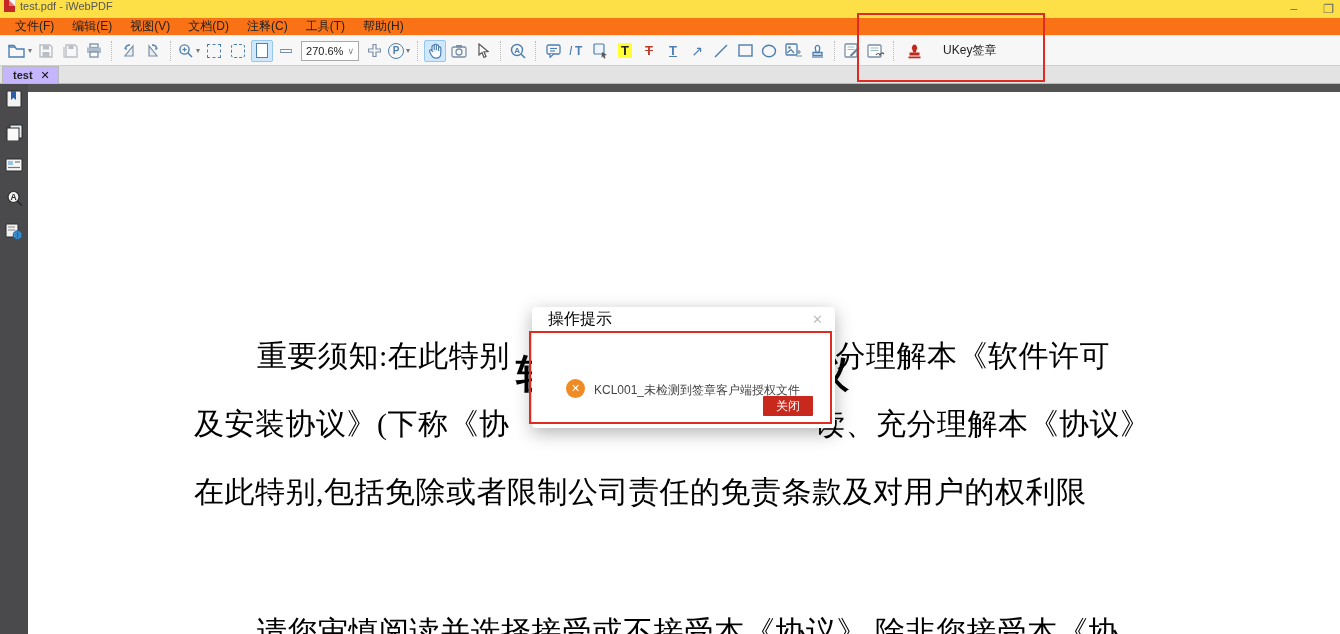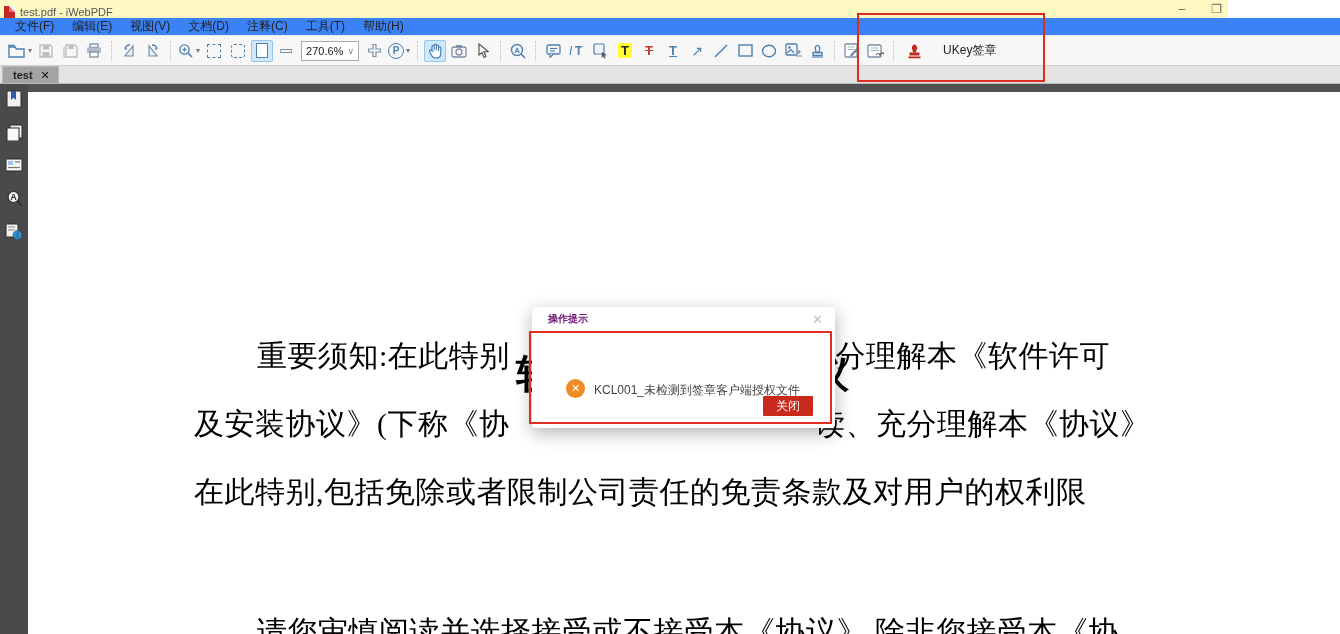--- a/index.html
+++ b/index.html
@@ -1,28 +1,28 @@
 <!DOCTYPE html>
 <html><head>
 <meta charset="utf-8">
 <style>
   * { margin:0; padding:0; box-sizing:border-box; }
   html,body { width:1340px; height:634px; overflow:hidden; }
   body { font-family:"Liberation Sans","DejaVu Sans",sans-serif; font-size:12px; color:#333; background:#fff; position:relative; }
 
   
-  #titlebar { position:absolute; left:0; top:0; width:1228px; height:18px; background:#fef9c3; display:flex; align-items:flex-end; padding-left:4px; }
+  #titlebar { position:absolute; left:0; top:0; width:1340px; height:18px; background:#fde047; display:flex; align-items:flex-start; padding-left:4px; }
   .appicon { width:11px; height:12px; background:#c62828; margin-right:5px; position:relative; }
   .appicon:after { content:""; position:absolute; right:0; top:0; border:3px solid #f7f7f7; border-left-color:#e57373; border-bottom-color:#e57373; }
   #titlebar .title-text { font-size:11px; color:#555; }
   .win-controls { position:absolute; right:6px; top:0; height:18px; display:flex; align-items:center; gap:26px; color:#666; }
   .win-controls span { font-size:12px; cursor:default; }
 
   
-  #menubar { position:absolute; left:0; top:18px; width:1340px; height:18px; background:#3b82f6; display:flex; align-items:flex-start; padding-left:6px; border-bottom:1px solid #e8e8e8; }
+  #menubar { position:absolute; left:0; top:18px; width:1340px; height:18px; background:#f97316; display:flex; align-items:flex-start; padding-left:6px; border-bottom:1px solid #e8e8e8; }
   .menu-item { padding:0 9px; font-size:12px; color:#222; cursor:default; }
 
   
   #toolbar { position:absolute; left:0; top:36px; width:1340px; height:30px; background:#f7f7f7; border-bottom:1px solid #cfcfcf; display:flex; align-items:center; padding-left:6px; }
   .tbtn { height:22px; min-width:22px; display:flex; align-items:center; justify-content:center; border:1px solid transparent; border-radius:2px; margin:0 1px; color:#4d7fb2; font-size:14px; cursor:default; position:relative; }
   .tbtn.gray { color:#b9bec4; }
   .tbtn.active { background:#cfe8fc; border-color:#96c6ec; }
   .tsep { width:1px; height:20px; margin:0 5px; border-left:1px dotted #b9b9b9; }
   .caret { font-size:8px; color:#777; margin-left:2px; }
   .zoom-box { width:58px; height:20px; border:1px solid #ababab; background:#fff; display:flex; align-items:center; justify-content:space-between; padding:0 4px; margin:0 3px; font-size:11px; color:#222; }
@@ -34,39 +34,39 @@
   .p-circ { width:16px; height:16px; border:1.4px solid #4d7fb2; border-radius:50%; display:flex; align-items:center; justify-content:center; font-size:10px; font-weight:bold; color:#4d7fb2; }
   .dash-sq { width:14px; height:14px; border:1.3px dashed #4d7fb2; }
   .dash-circ { width:14px; height:14px; border:1.3px dashed #4d7fb2; border-radius:3px; }
   .page-sq { width:12px; height:15px; border:1.4px solid #4d7fb2; background:#fff; }
   .ukey-btn { display:flex; align-items:center; gap:21px; padding:0 8px; height:24px; cursor:default; }
   .ukey-btn .ukey-label { font-size:12px; color:#222; }
   svg.ic { display:block; }
 
   
   #tabbar { position:absolute; left:0; top:66px; width:1340px; height:18px; background:#e3e3e3; border-bottom:1px solid #b9b9b9; display:flex; align-items:flex-end; }
-  .tab { height:17px; background:#a3a3a3; border:1px solid #b9b9b9; border-bottom:none; display:flex; align-items:center; gap:8px; padding:0 8px 0 10px; margin-left:2px; }
+  .tab { height:17px; background:#c4b5fd; border:1px solid #b9b9b9; border-bottom:none; display:flex; align-items:center; gap:8px; padding:0 8px 0 10px; margin-left:2px; }
   .tab .tab-label { font-size:11px; font-weight:bold; color:#222; }
   .tab .tab-close { font-size:11px; font-weight:bold; color:#111; cursor:default; }
 
   
   #main { position:absolute; left:0; top:84px; width:1340px; height:550px; background:#525252; }
   #sidebar { position:absolute; left:0; top:0; width:28px; height:550px; background:#4a4a4d; display:flex; flex-direction:column; align-items:center; padding-top:4px; gap:11px; }
   .sbtn { width:22px; height:22px; display:flex; align-items:center; justify-content:center; cursor:default; }
   #page { position:absolute; left:28px; top:8px; width:1312px; height:542px; background:#fff; }
 
   
   .doc-text { position:absolute; font-family:"Liberation Serif","DejaVu Serif",serif; color:#000; white-space:nowrap; z-index:2; }
   #doc-title { left:28px; right:0; top:263px; text-align:center; font-size:39px; font-weight:bold; letter-spacing:3px; }
   .doc-line { font-size:30px; letter-spacing:0.5px; }
 
   
   #dialog { position:absolute; left:532px; top:307px; width:303px; height:121px; background:#fff; border-radius:4px; box-shadow:0 5px 18px rgba(0,0,0,.30); z-index:10; }
   #dialog .dlg-header { height:25px; display:flex; align-items:center; justify-content:space-between; padding:0 12px 0 16px; border-bottom:1px solid #f0f0f0; }
-  #dialog .dlg-title { font-size:10px; font-weight:bold; color:#701a75; }
+  #dialog .dlg-title { font-size:16px; font-weight:normal; color:#000000; }
   #dialog .dlg-close { color:#bfbfbf; font-size:13px; cursor:default; }
   #dialog .dlg-body { position:relative; height:96px; }
   .err-icon { position:absolute; left:34px; top:47px; width:19px; height:19px; border-radius:50%; background:#f08a23; color:#fff; font-size:11px; font-weight:bold; display:flex; align-items:center; justify-content:center; }
   .dlg-msg { position:absolute; left:62px; top:50px; font-size:12px; color:#444; }
   .dlg-btn { position:absolute; right:22px; bottom:12px; width:50px; height:20px; background:#c9281d; color:#fff; font-size:12px; border:none; border-radius:1px; display:flex; align-items:center; justify-content:center; cursor:default; }
 
   
   .anno-rect { position:absolute; border:2px solid #e02b20; z-index:50; pointer-events:none; }
   #anno-toolbar { left:857px; top:13px; width:188px; height:69px; }
   #anno-dialog { left:529px; top:331px; width:303px; height:93px; }

